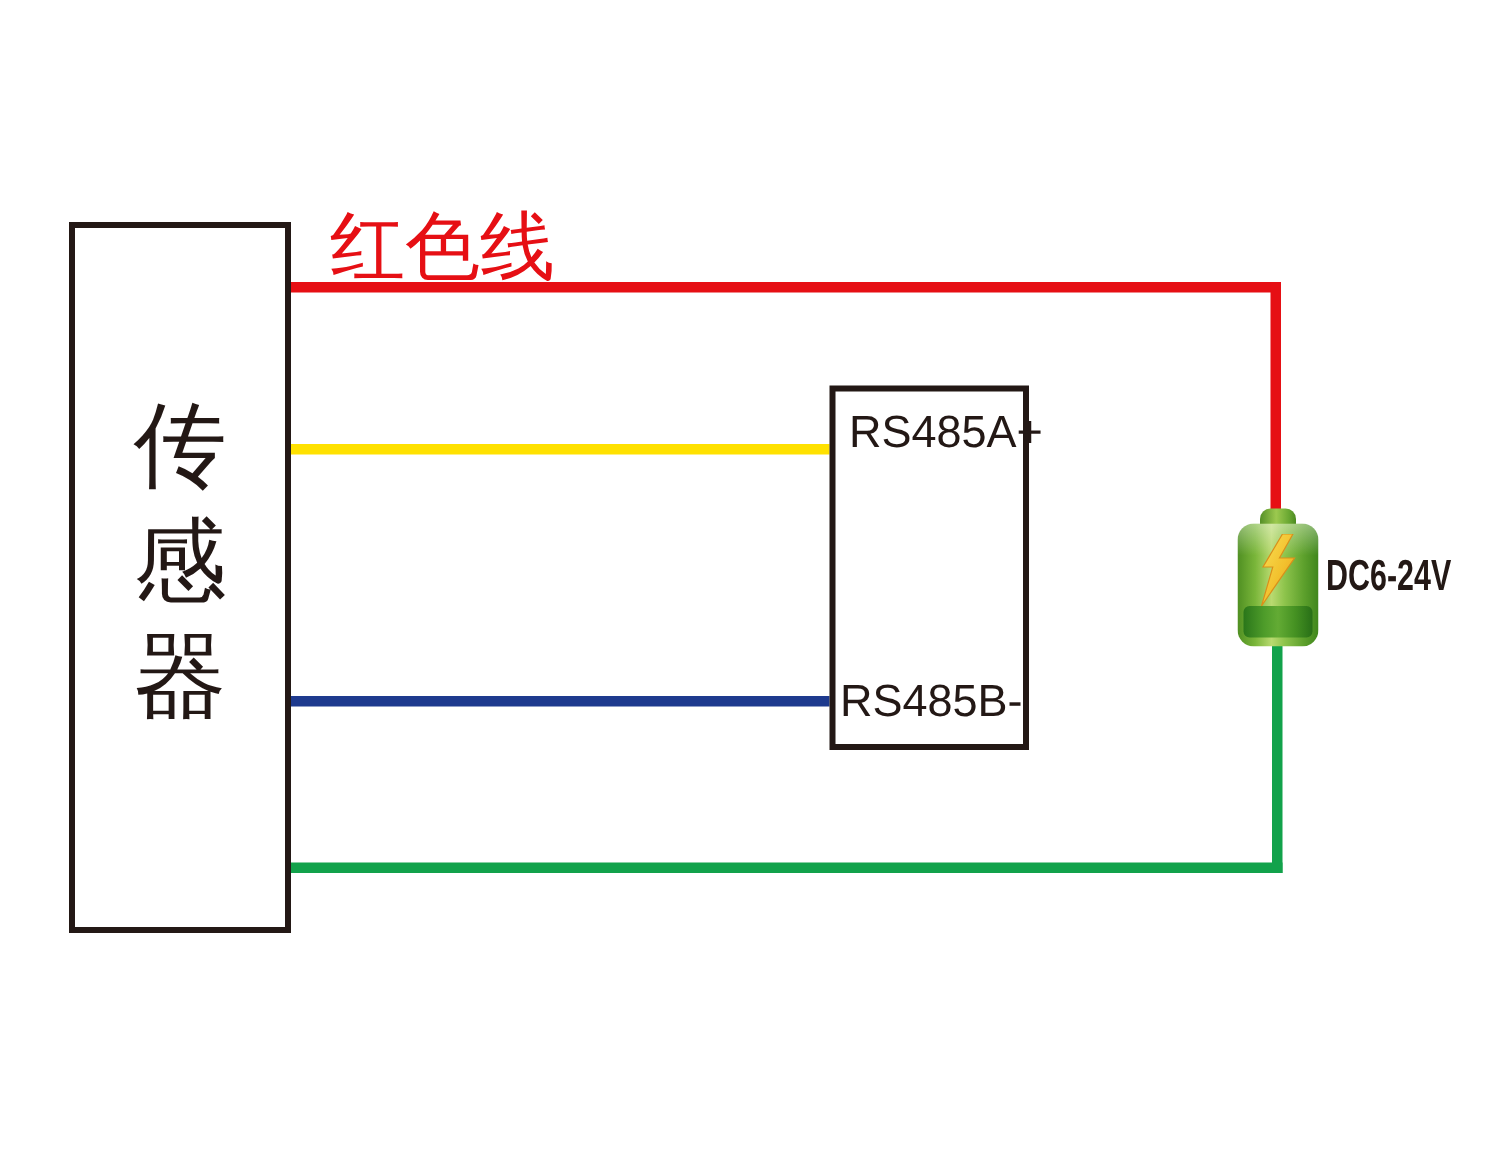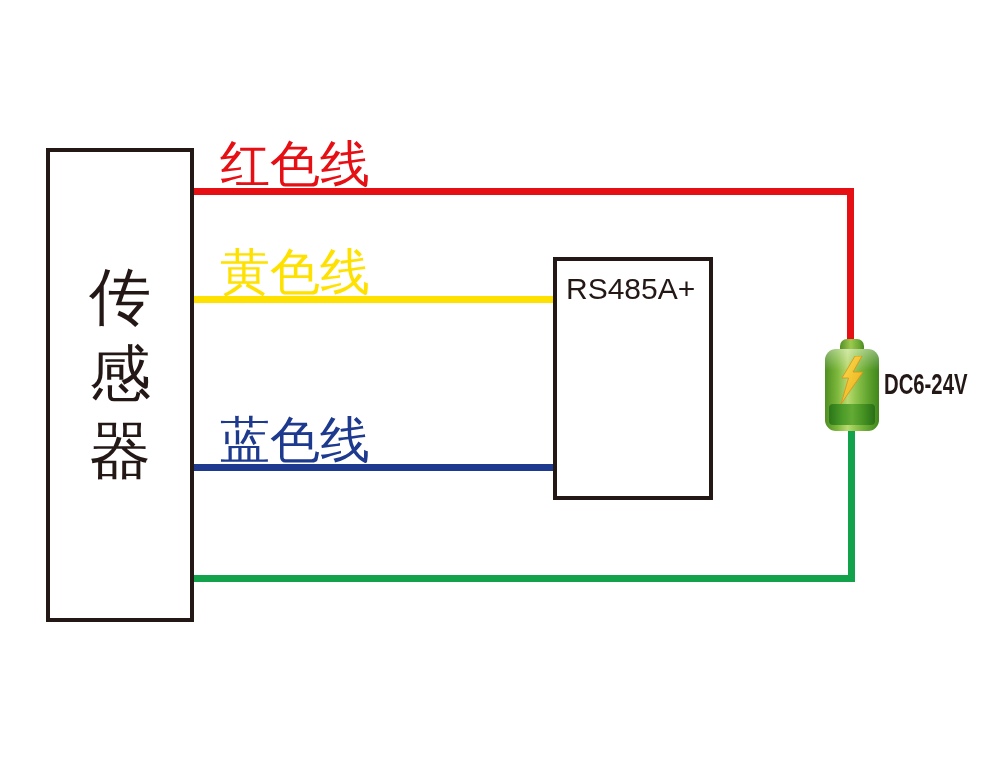--- a/index.html
+++ b/index.html
@@ -54,21 +54,21 @@
   }
   .lbl-red    { left: 220px; top: 142px; }
   .lbl-yellow { left: 220px; top: 250px; }
   .lbl-blue   { left: 220px; top: 418px; }
   .lbl-green  { left: 220px; top: 530px; }
 
   
   .rs485-box {
     position: absolute;
     left: 553px; top: 257px;
-    width: 160px; height: 243px;
+    width: 133px; height: 243px;
     border: 4px solid #231815;
     background: #ffffff;
   }
   .rs485-label {
     position: absolute;
     font-family: "Liberation Sans", sans-serif;
     font-size: 30px;
     line-height: 30px;
     color: #231815;
     white-space: nowrap;
@@ -137,25 +137,24 @@
   <div class="wire wire-red-v" style="background: rgb(230, 15, 20);"></div>
 
   <div class="wire wire-yellow-h" style="background: rgb(255, 225, 0);"></div>
 
   <div class="wire wire-blue-h" style="background: rgb(30, 58, 142);"></div>
 
   <div class="wire wire-green-h" style="background: rgb(18, 162, 75);"></div>
   <div class="wire wire-green-v" style="background: rgb(18, 162, 75);"></div>
 
   <div class="wire-label lbl-red" style="color: rgb(230, 15, 20);">红色线</div>
-  <div class="wire-label lbl-yellow" style="color: rgb(255, 225, 0);">黄色线</div>
-  <div class="wire-label lbl-blue" style="color: rgb(30, 58, 142);">蓝色线</div>
 
   <div class="rs485-box">
     <div class="rs485-label rs485-a">RS485A+</div>
+    <div class="rs485-label rs485-b">RS485B-</div>
   </div>
 
   <div class="bat-cap"></div>
   <div class="bat-body">
     <div class="bat-band"></div>
     <svg class="bolt-svg" viewBox="0 0 26 48" xmlns="http://www.w3.org/2000/svg">
       <defs>
         <linearGradient id="boltGrad" x1="0" y1="0" x2="1" y2="1">
           <stop offset="0" stop-color="#f9df55"></stop>
           <stop offset="0.55" stop-color="#f2c12e"></stop>

